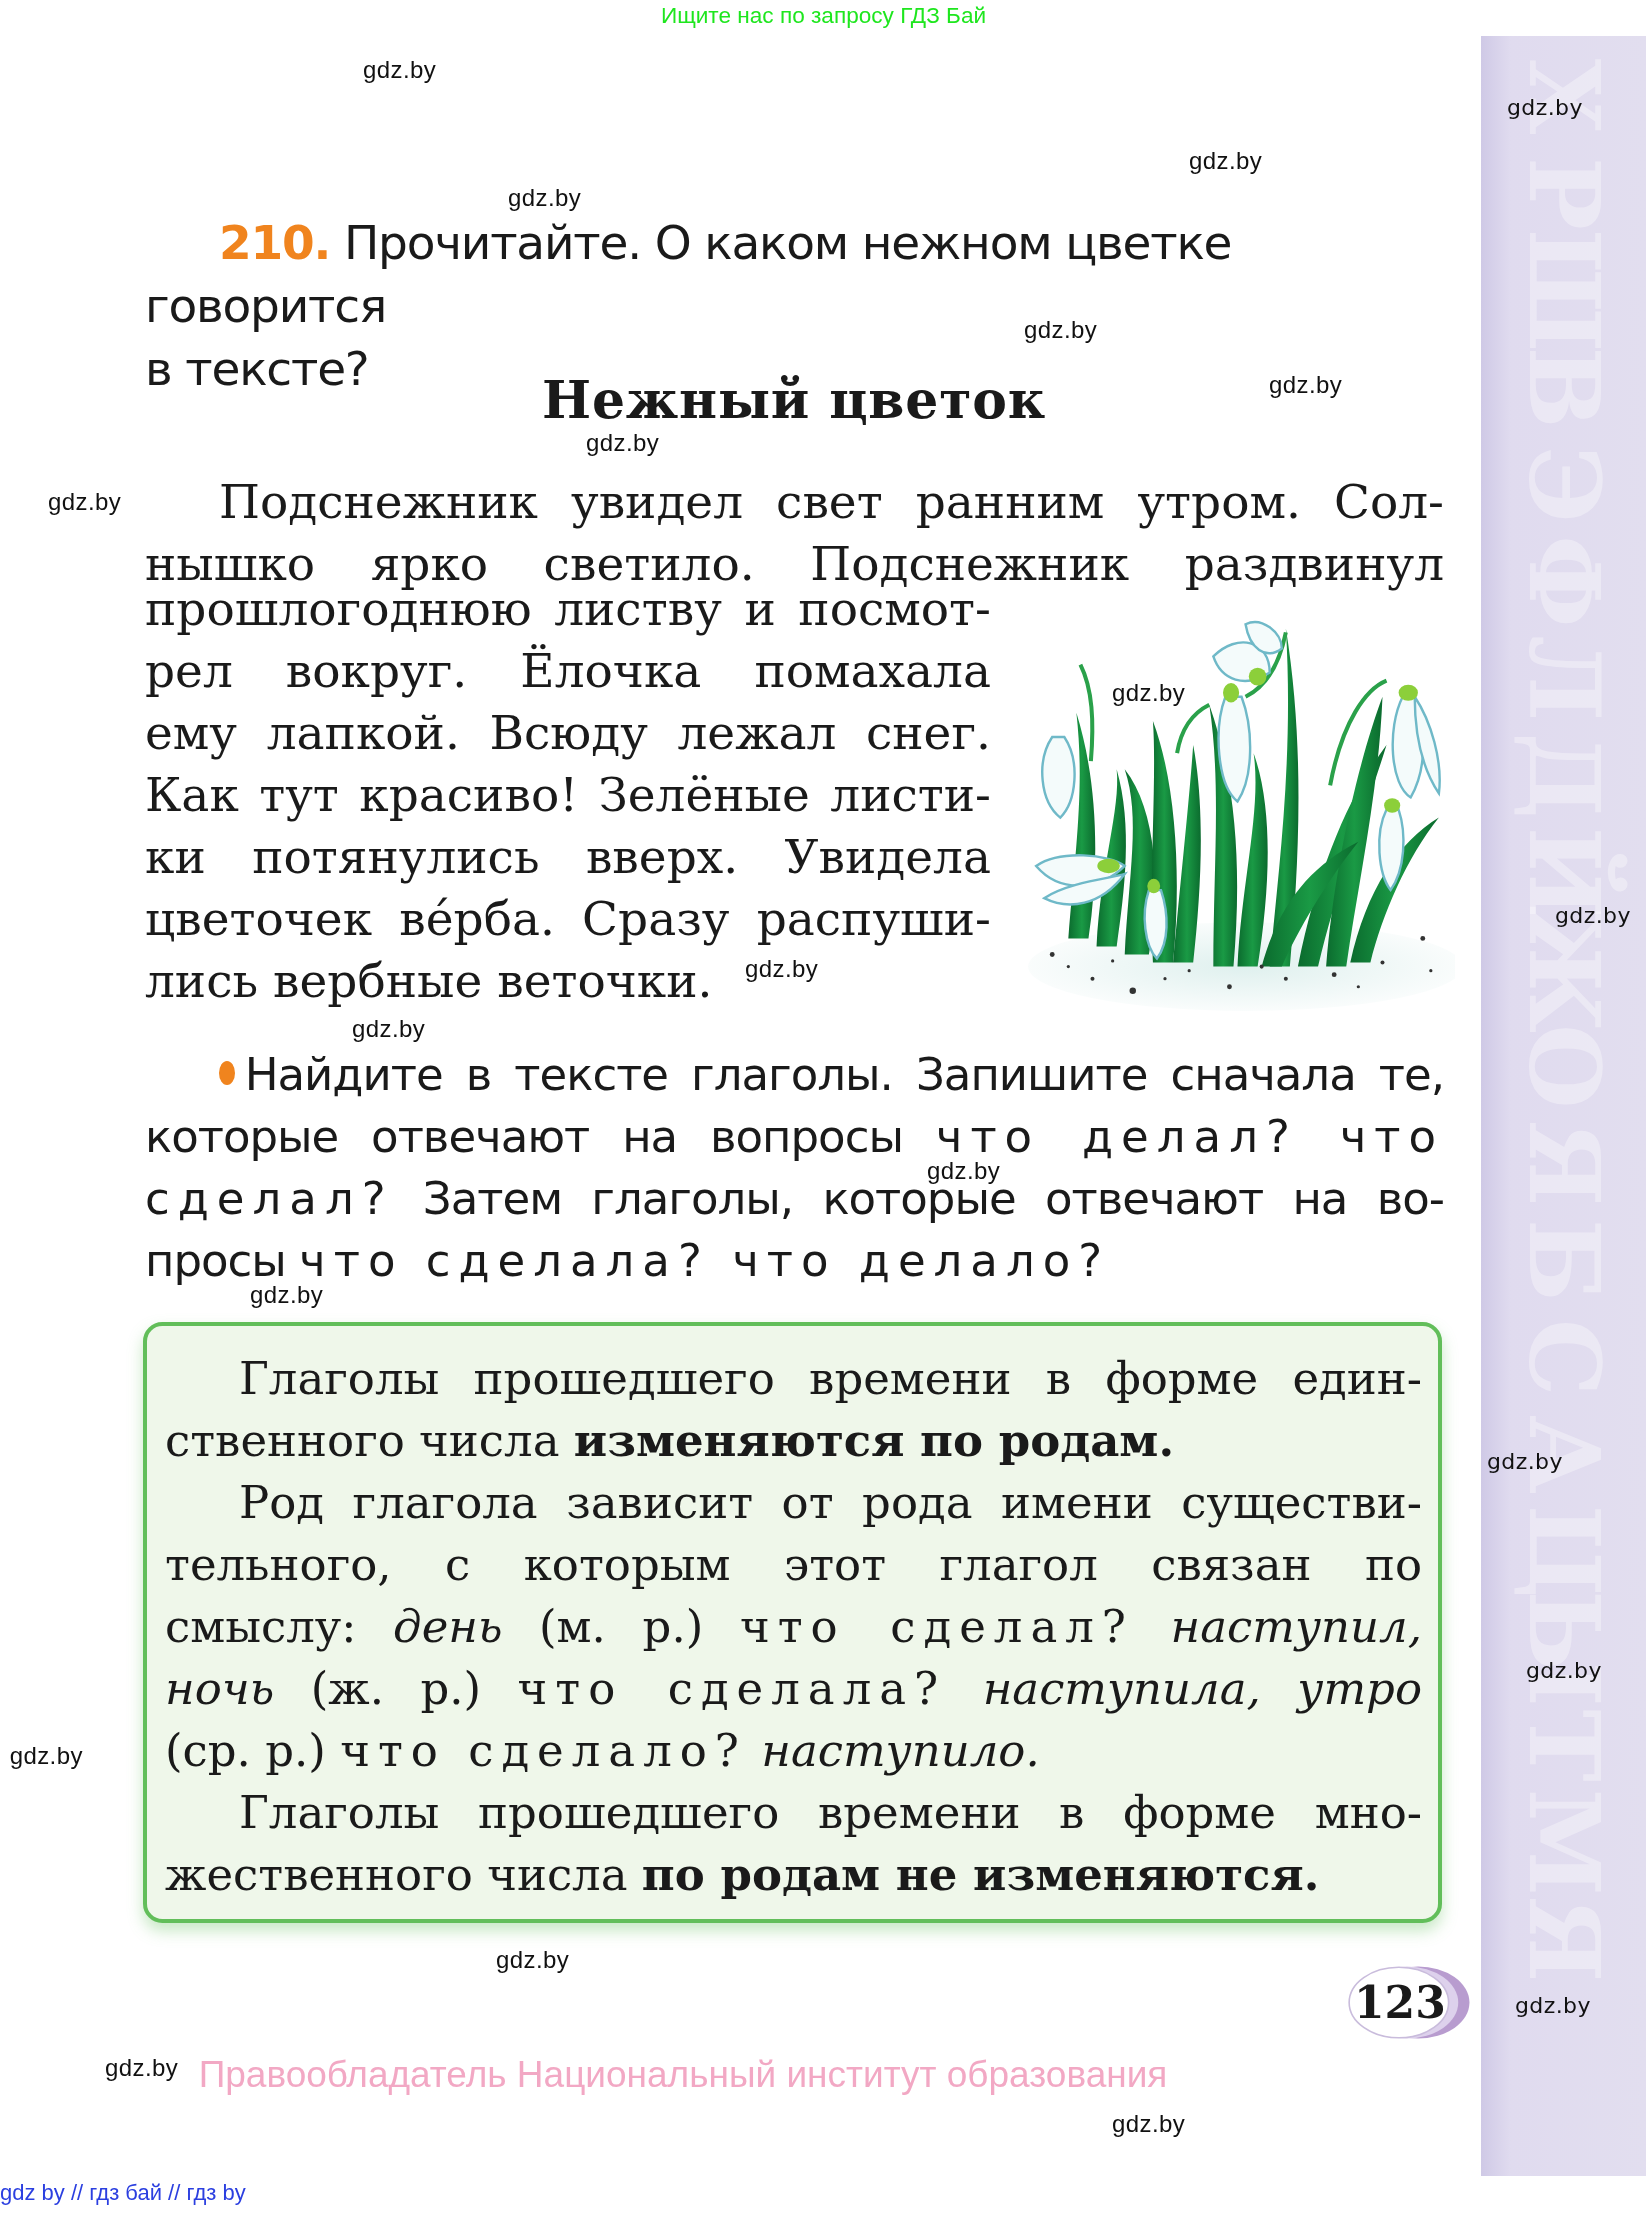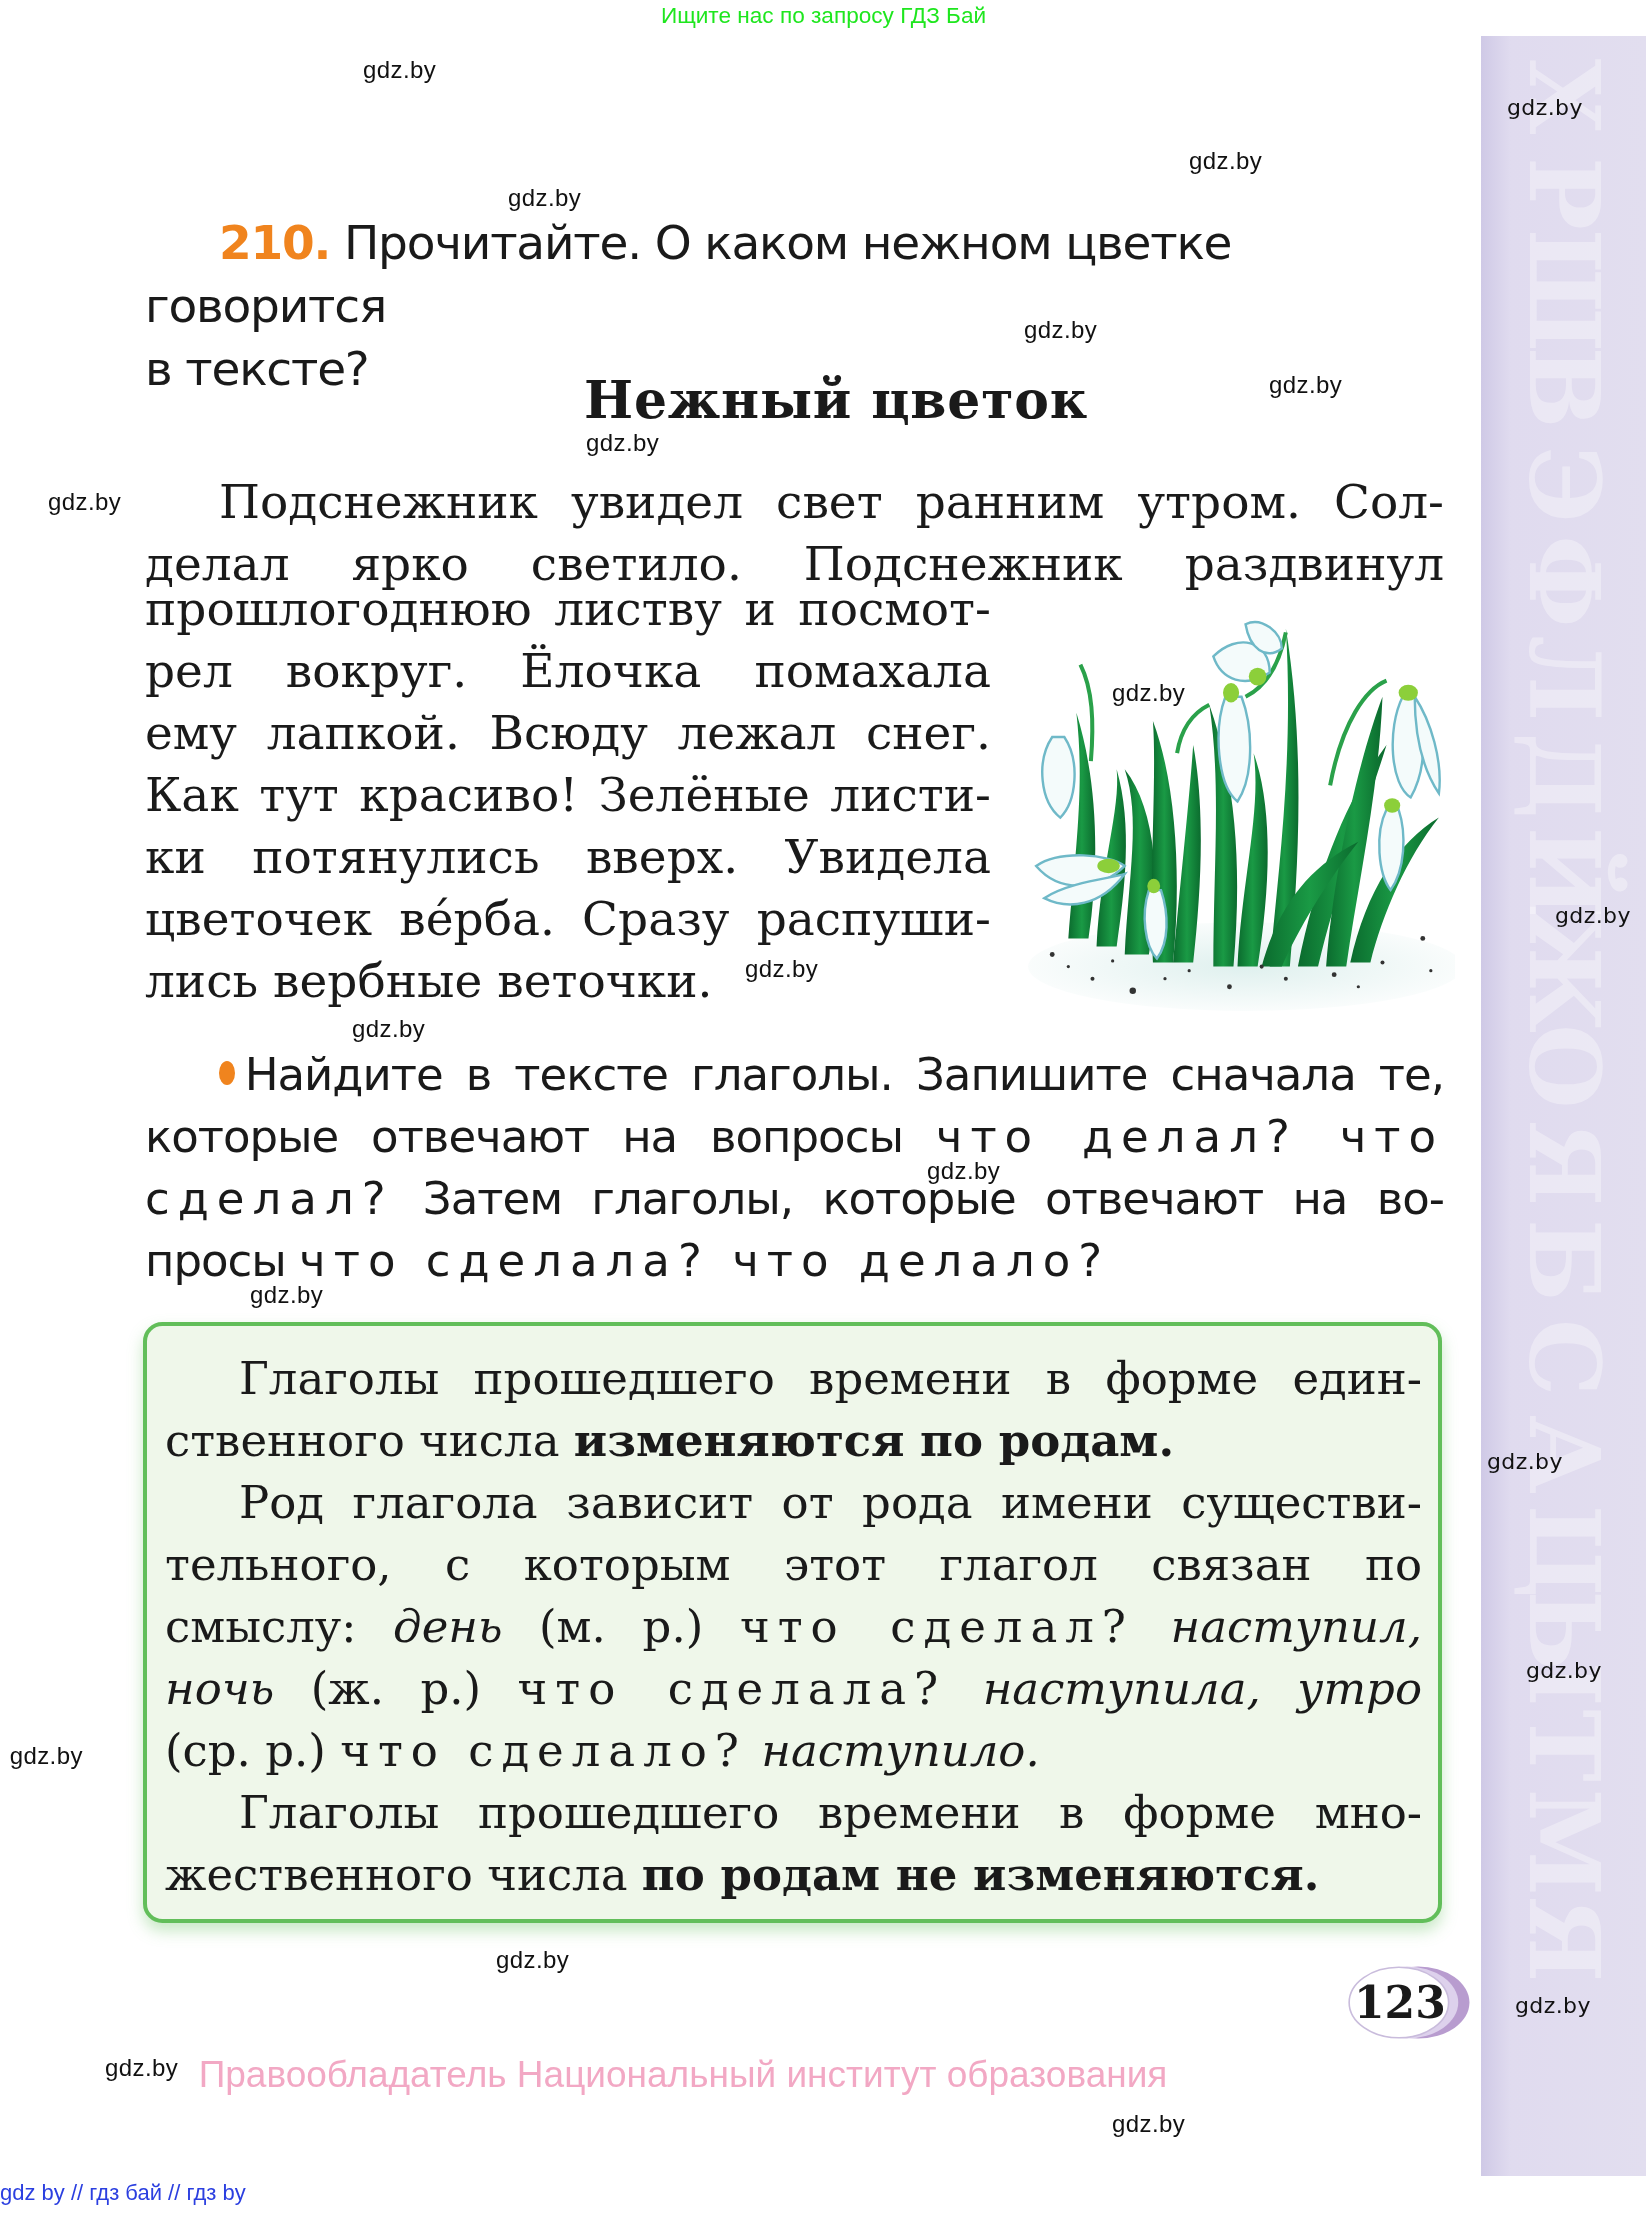--- a/index.html
+++ b/index.html
@@ -11,21 +11,21 @@
                 background:linear-gradient(90deg,#cfc9e6 0%,#e0dbef 18%,#e2deef 100%); }
   .side-letters { left:1481px; top:48px; width:165px; height:2112px; overflow:hidden; }
   .side-letters span { display:block; text-align:center; font-family:"DejaVu Serif", serif; font-weight:bold;
                        font-size:97px; line-height:97px; color:rgba(255,255,255,0.35); transform:rotate(90deg); }
   .wm { color:#111; font-size:24px; font-family:"Liberation Sans", sans-serif; letter-spacing:0.4px; }
   .wm.sans { font-family:"DejaVu Sans", sans-serif; font-size:22px; }
   .task-head { left:145px; top:211px; width:1298px; font-family:"DejaVu Sans", sans-serif; font-size:47px; line-height:63px; color:#1a1a1a; letter-spacing:-1.2px; }
   .task-head .num { color:#f0841e; font-weight:bold; }
   .task-head .indent { display:inline-block; width:74px; }
   .story-title { left:0; width:1588px; top:369px; text-align:center; font-family:"DejaVu Serif", serif; font-weight:bold;
-                 font-size:52px; color:#1a1a1a; letter-spacing:0.8px;margin-left:42px; }
+                 font-size:52px; color:#1a1a1a; letter-spacing:0.8px; }
   .story { font-family:"DejaVu Serif", serif; font-size:47px; line-height:62px; color:#1a1a1a; }
   .story .line { white-space:nowrap; display:block; text-align:justify; text-align-last:justify; }
   .story-full { left:145px; top:453px; width:1299px;margin-top:18px; }
   .story-narrow { left:145px; top:578px; width:846px; }
   .story-full .first { padding-left:74px; }
   .illustration { left:1020px; top:600px; width:435px; height:411px; }
   .exercise { left:145px; top:1044px; width:1299px; font-family:"DejaVu Sans", sans-serif; font-size:45px; line-height:62px; color:#1a1a1a; letter-spacing:-1px; }
   .exercise .line { display:block; white-space:nowrap; text-align:justify; text-align-last:justify; }
   .exercise .first { padding-left:74px; }
   .bullet { display:inline-block; width:16px; height:24px; border-radius:50%; background:#f0841e; margin-right:9.7px; vertical-align:middle; position:relative; top:-4.8px; }
@@ -102,21 +102,21 @@
 <div class="abs task-head">
   <span class="indent"></span><span class="num">210.</span>
   <span>Прочитайте. О каком нежном цветке говорится</span><br>
   <span>в тексте?</span>
 </div>
 
 <div class="abs story-title">Нежный цветок</div>
 
 <div class="abs story story-full">
   <span class="line first">Подснежник увидел свет ранним утром. Сол-</span>
-  <span class="line">делал ярко светило. Подснежник раздвинул</span>
+  <span class="line">нышко ярко светило. Подснежник раздвинул</span>
 </div>
 
 <div class="abs story story-narrow" style="top:578px;">
   <span class="line">прошлогоднюю листву и посмот-</span>
   <span class="line">рел вокруг. Ёлочка помахала</span>
   <span class="line">ему лапкой. Всюду лежал снег.</span>
   <span class="line">Как тут красиво! Зелёные листи-</span>
   <span class="line">ки потянулись вверх. Увидела</span>
   <span class="line">цветочек ве́рба. Сразу распуши-</span>
   <span class="line" style="text-align:left;text-align-last:left;">лись вербные веточки.</span>

